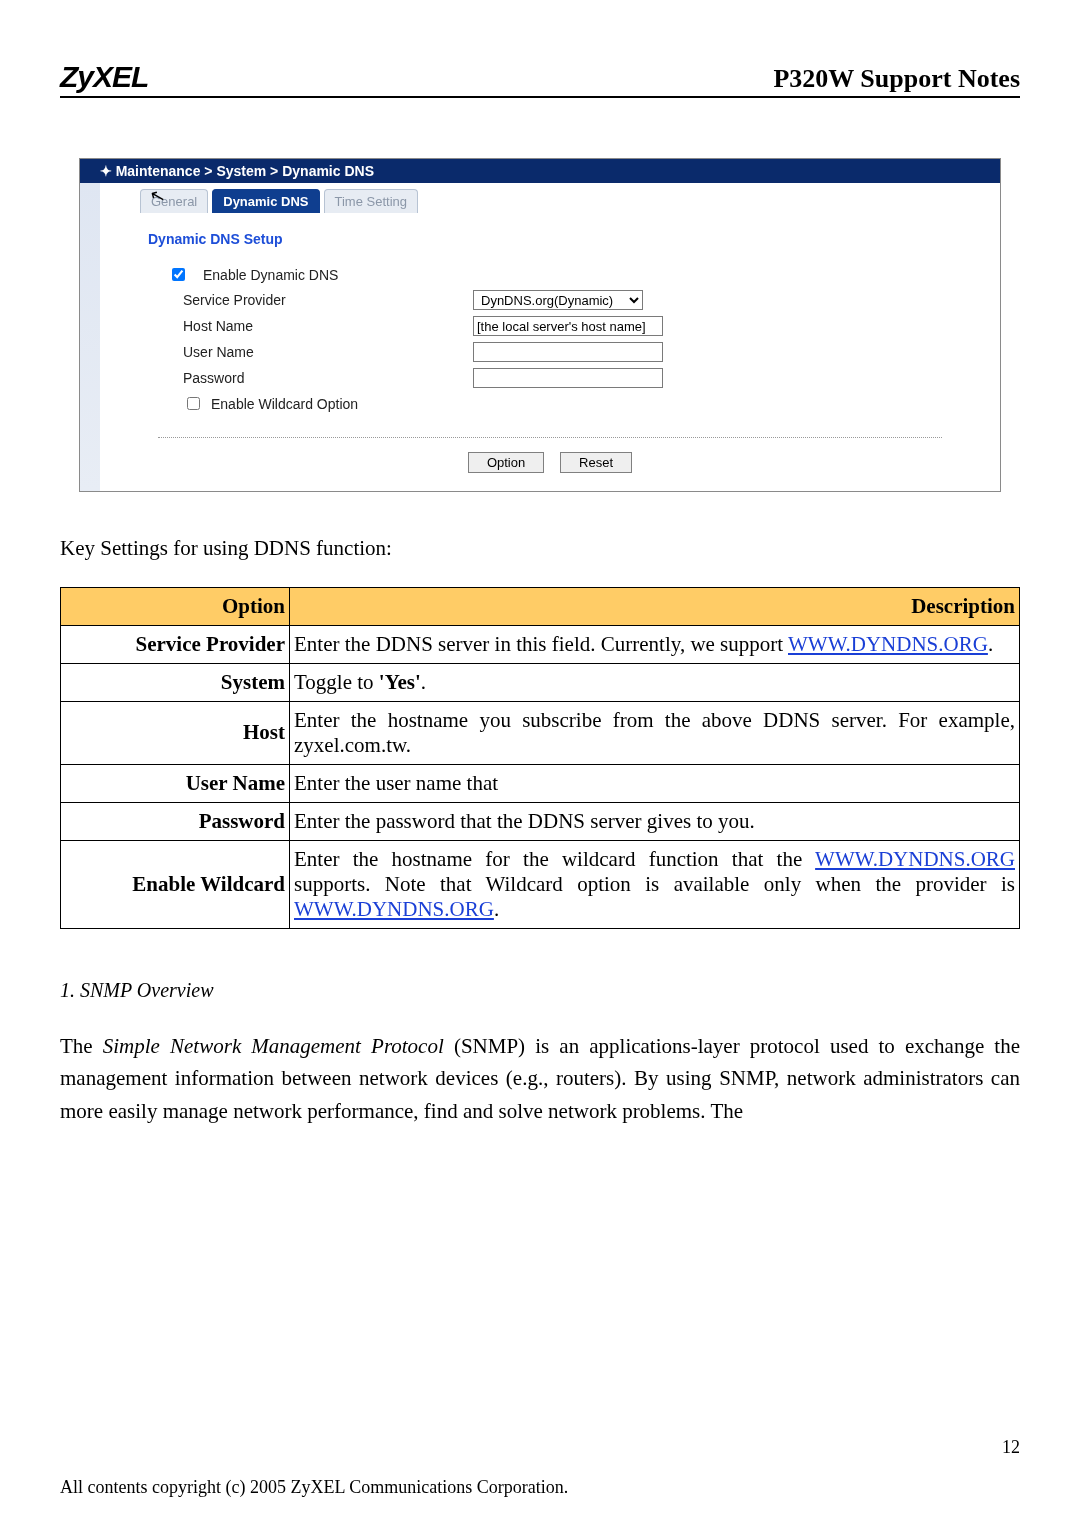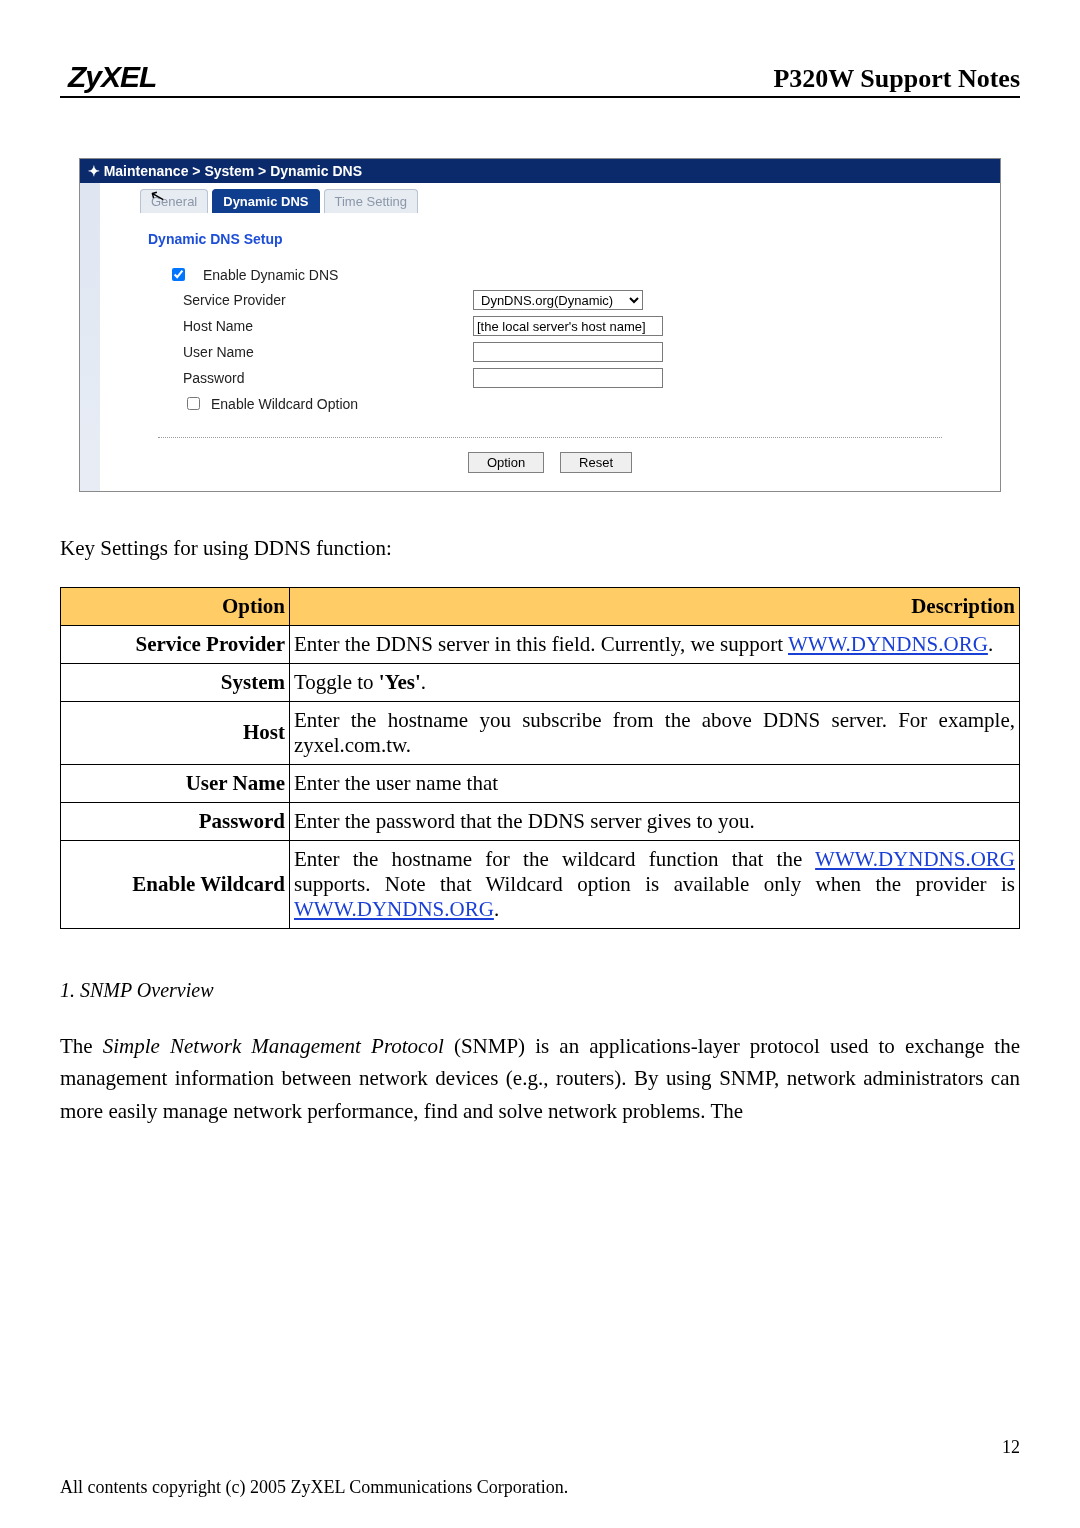--- a/index.html
+++ b/index.html
@@ -23,40 +23,39 @@
     border-bottom: 2px solid #000;
     padding-bottom: 2px;
     margin-bottom: 60px;
   }
   .logo {
     font-family: Arial, Helvetica, sans-serif;
     font-weight: 900;
     font-size: 30px;
     letter-spacing: -1px;
     font-style: italic;
-    margin-left: 8px;
   }
   .doc-title {
     font-size: 26px;
     font-weight: bold;
   }
   .shot {
     width: 920px;
     margin: 0 auto 40px auto;
     border: 1px solid #8a8a8a;
     font-family: Tahoma, Arial, sans-serif;
     font-size: 14px;
     color: #333;
     background: #fff;
   }
   .shot-title {
     background: #0a2a6b;
     color: #fff;
     font-weight: bold;
-    padding: 4px 8px;
+    padding: 4px 20px;
     font-size: 14px;
   }
   .shot-title .sep { color: #fff; }
   .shot-body {
     display: flex;
     padding: 0;
   }
   .shot-left {
     width: 20px;
     background: linear-gradient(to bottom, #dfe6f2, #e8edf5);

